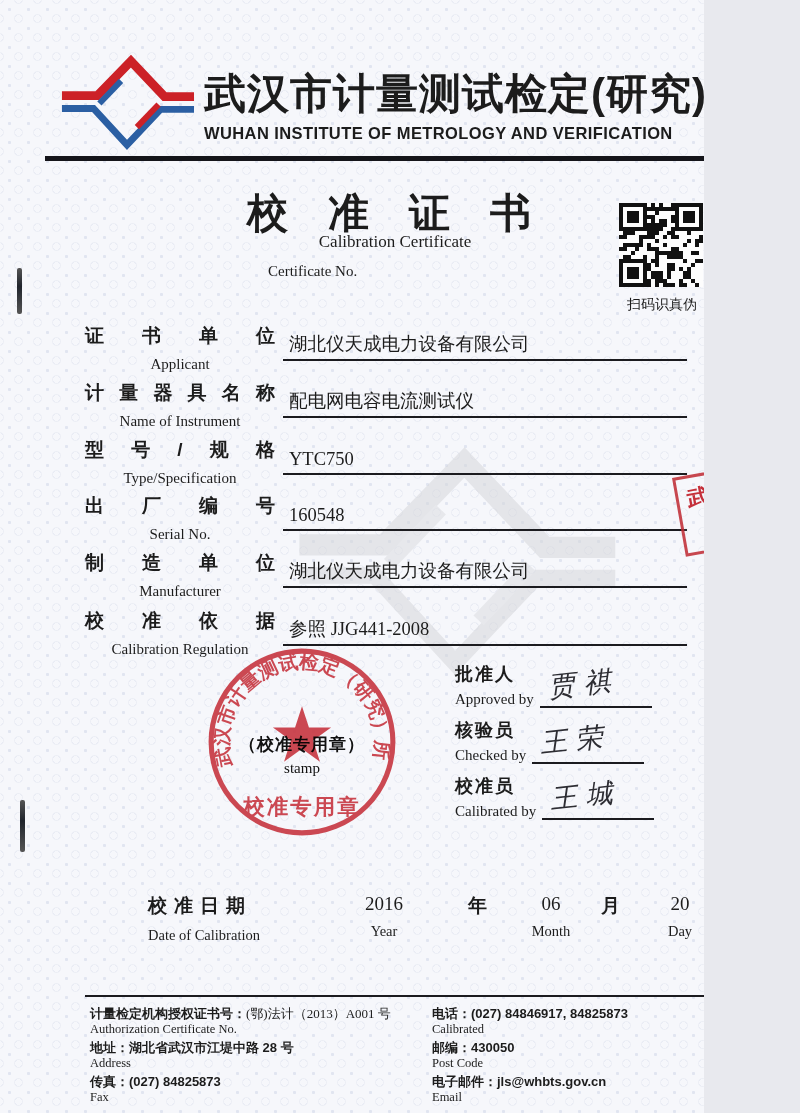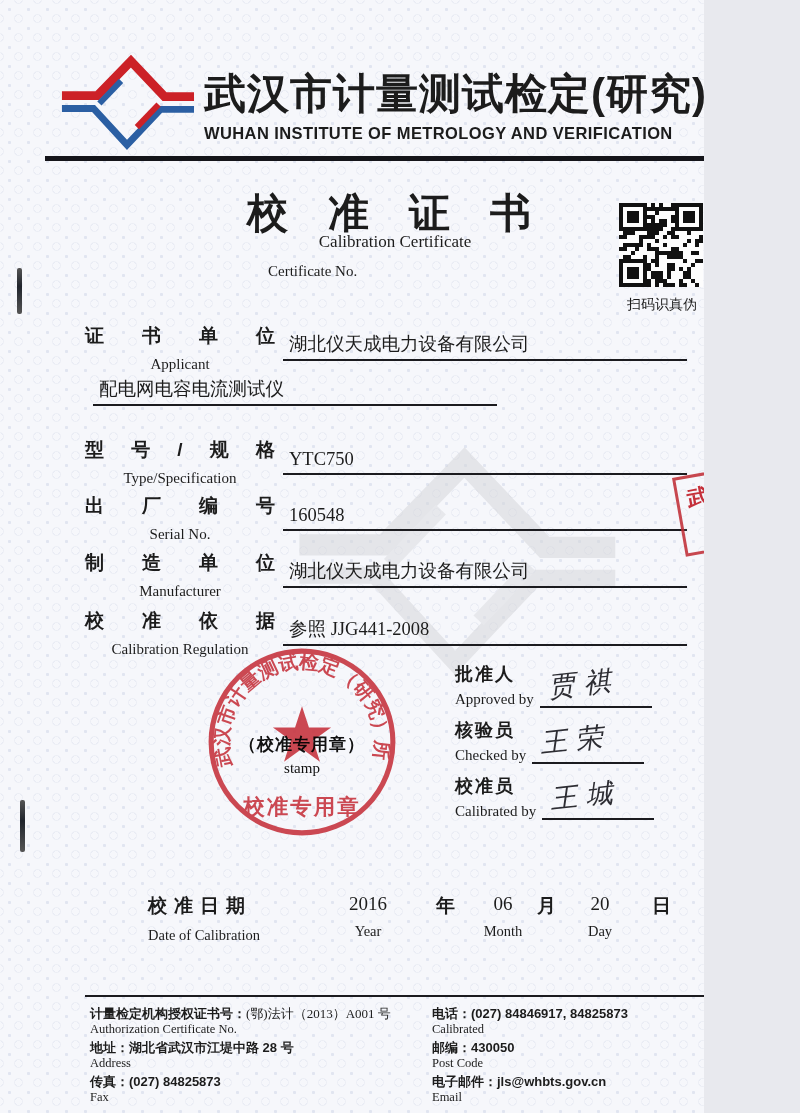--- a/index.html
+++ b/index.html
@@ -50,21 +50,21 @@
   .edgestamp{position:absolute;top:478px;left:672px;width:230px;padding:6px 8px;border:3px solid rgba(190,40,48,.85);transform:rotate(-10deg);transform-origin:left top;color:#c5303a;z-index:3;background:rgba(255,255,255,.08);}
   .edgestamp .l1{font-size:22px;font-weight:bold;letter-spacing:2px;white-space:nowrap;}
   .edgestamp .l2{font-size:21px;font-weight:bold;letter-spacing:12px;white-space:nowrap;margin-top:4px;text-indent:34px;}
   
   .sig-row{position:absolute;left:455px;display:flex;align-items:flex-end;z-index:2;}
   .s-cn{font-size:18px;font-weight:bold;letter-spacing:2px;}
   .s-en{font-size:15px;font-family:"Liberation Serif",serif;margin-top:5px;}
   .s-line{position:relative;width:112px;border-bottom:2px solid #1b1b1f;margin-left:6px;height:46px;}
   .s-name{position:absolute;left:8px;bottom:4px;font-size:27px;font-family:"DejaVu Serif",serif;font-style:italic;color:#2d2d33;transform:rotate(-6deg);white-space:nowrap;}
   
-  .date-row{position:absolute;top:893px;left:148px;display:flex;align-items:flex-start;z-index:2;}
+  .date-row{position:absolute;top:893px;left:148px;display:flex;align-items:flex-start;z-index:2;gap:16px;}
   .d-cn{font-size:19px;font-weight:bold;letter-spacing:7px;white-space:nowrap;}
   .d-en{font-size:14.5px;font-family:"Liberation Serif",serif;margin-top:8px;text-align:center;}
   .d-val{font-size:19px;font-family:"Liberation Serif",serif;text-align:center;}
   .d-unit{font-size:19px;font-weight:bold;}
   
   .f-divider{position:absolute;top:995px;left:85px;width:636px;height:2px;background:#1b1b1f;}
   .foot-col{position:absolute;top:1006px;font-size:13px;line-height:1.25;}
   .foot-col .cnl{font-weight:bold;}
   .foot-col .enl{font-family:"Liberation Serif",serif;font-size:12.5px;margin-bottom:2px;}
   .foot-col .vall{font-family:"Liberation Serif",serif;font-weight:normal;}
@@ -340,20 +340,24 @@
   <div class="field-row" style="top:323px">
     <div class="f-label">
       <div class="f-cn">证书单位</div>
       <div class="f-en">Applicant</div>
     </div>
     <div class="f-line">
       <span class="f-val">湖北仪天成电力设备有限公司</span>
     </div>
   </div>
   <div class="field-row" style="top:380px">
+    <div class="f-label">
+      <div class="f-cn">计量器具名称</div>
+      <div class="f-en">Name of Instrument</div>
+    </div>
     <div class="f-line">
       <span class="f-val">配电网电容电流测试仪</span>
     </div>
   </div>
   <div class="field-row" style="top:437px">
     <div class="f-label">
       <div class="f-cn">型号/规格</div>
       <div class="f-en">Type/Specification</div>
     </div>
     <div class="f-line">

